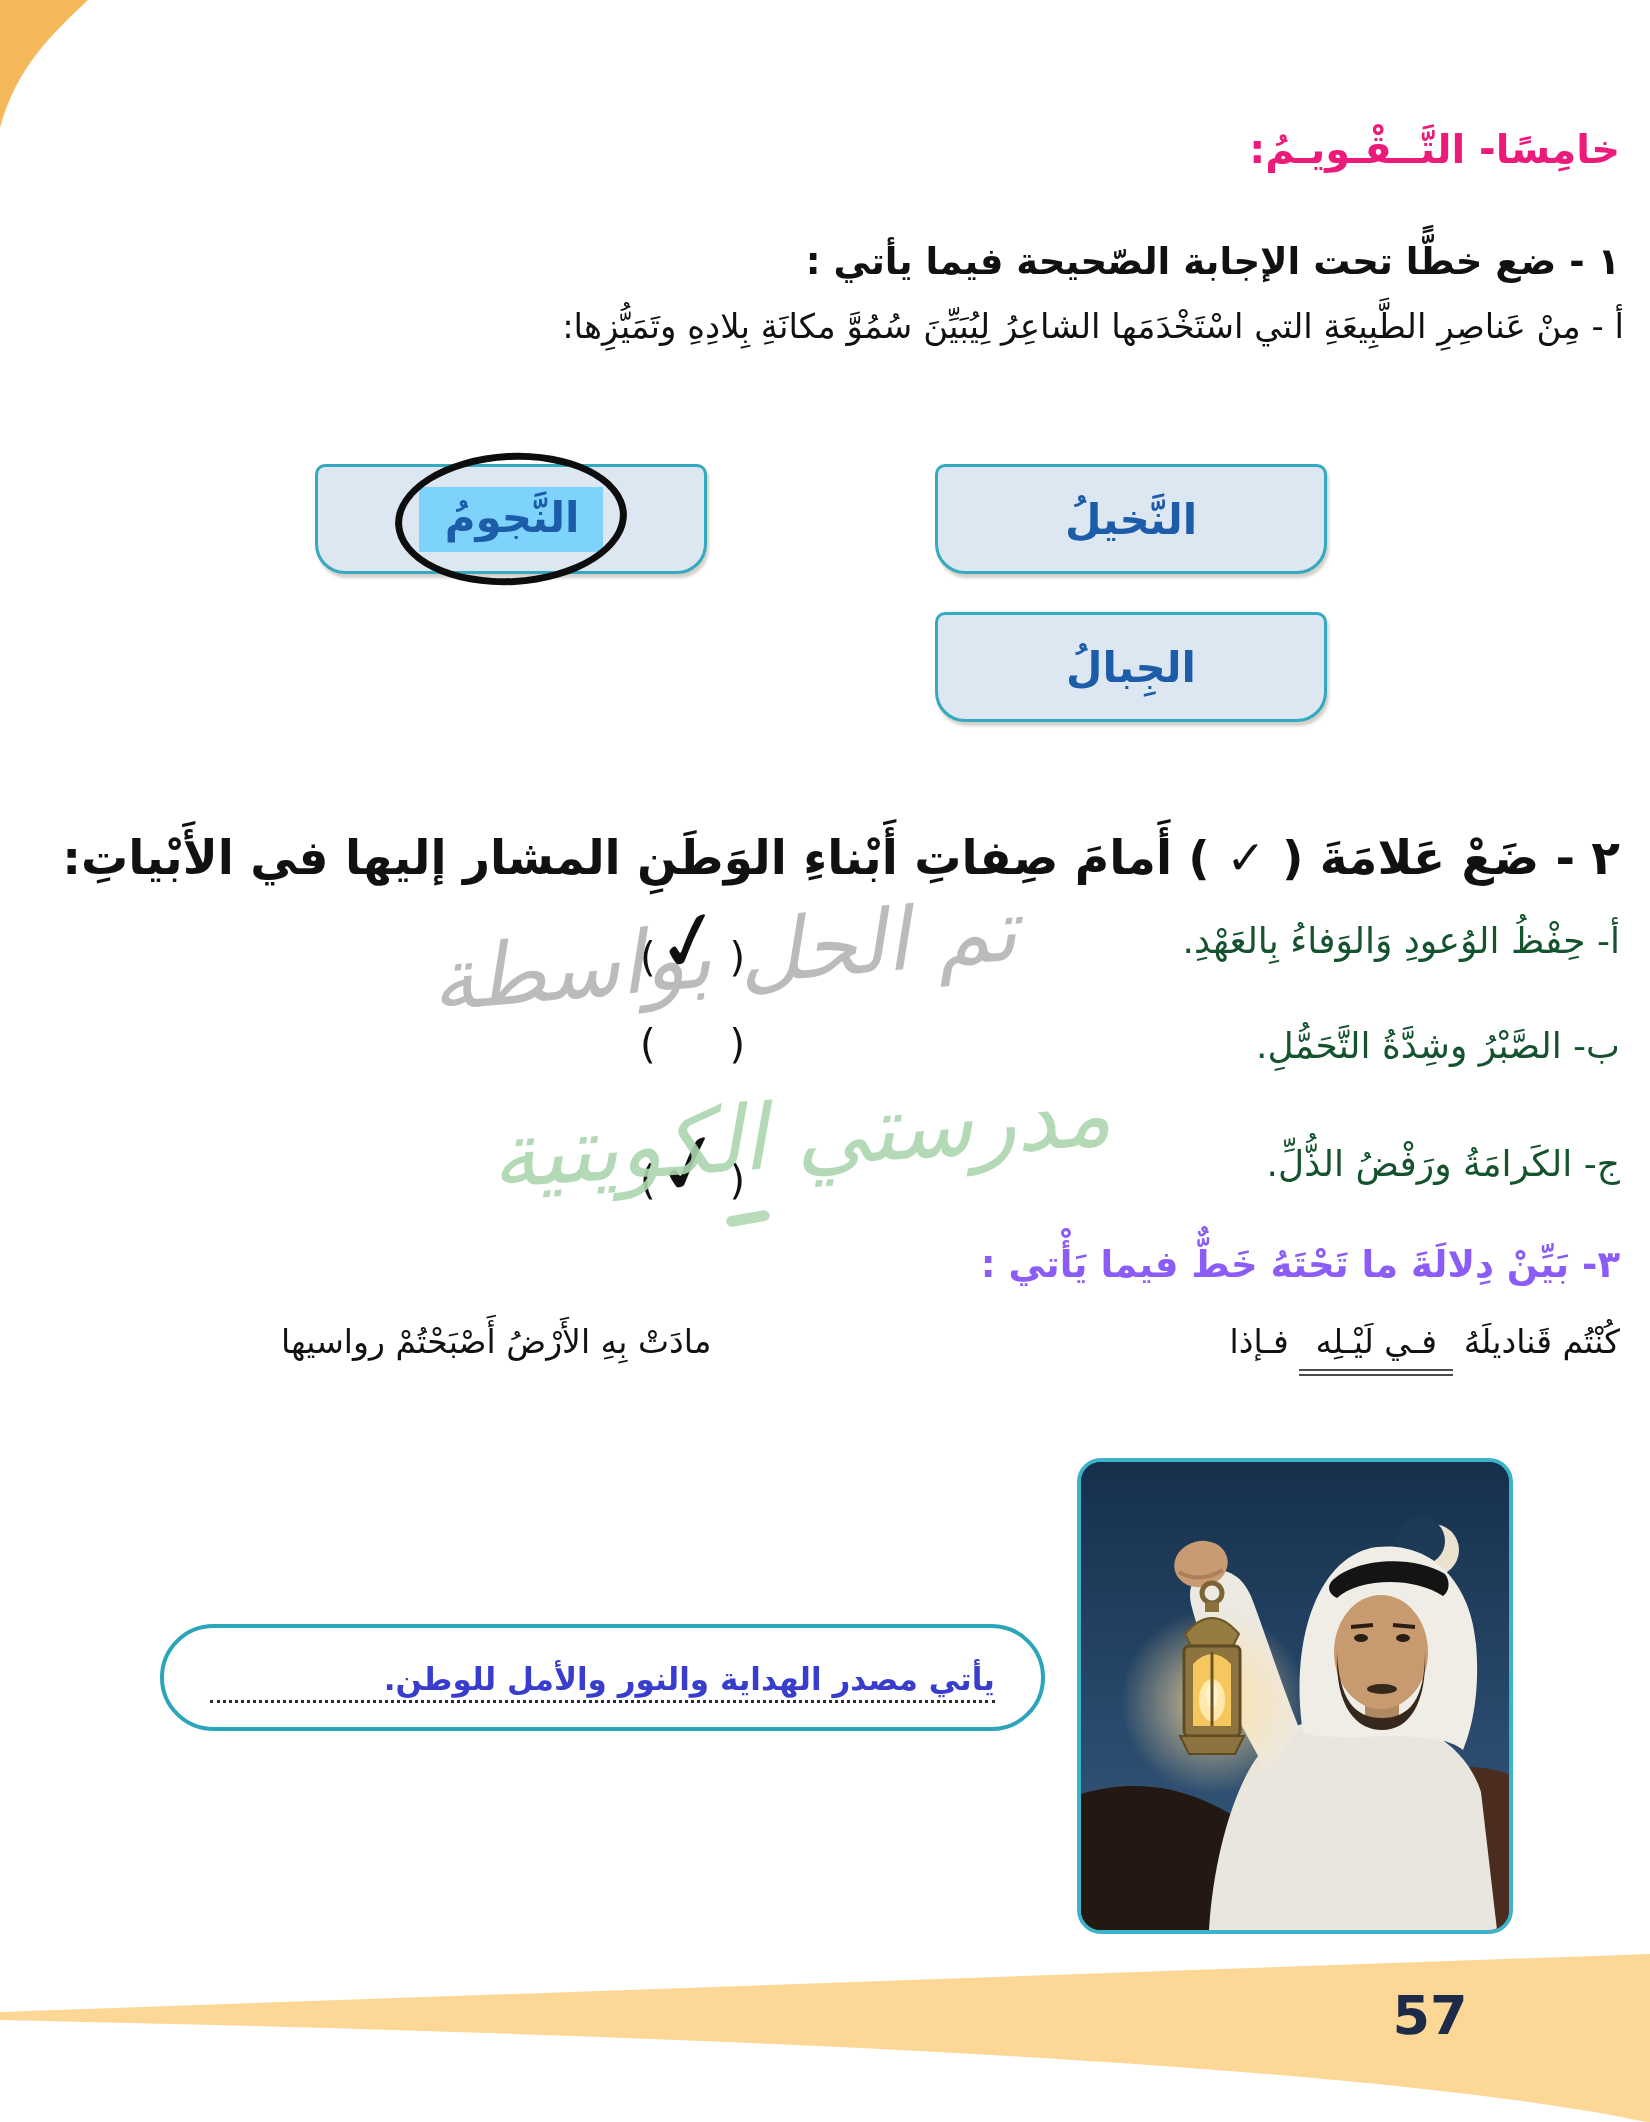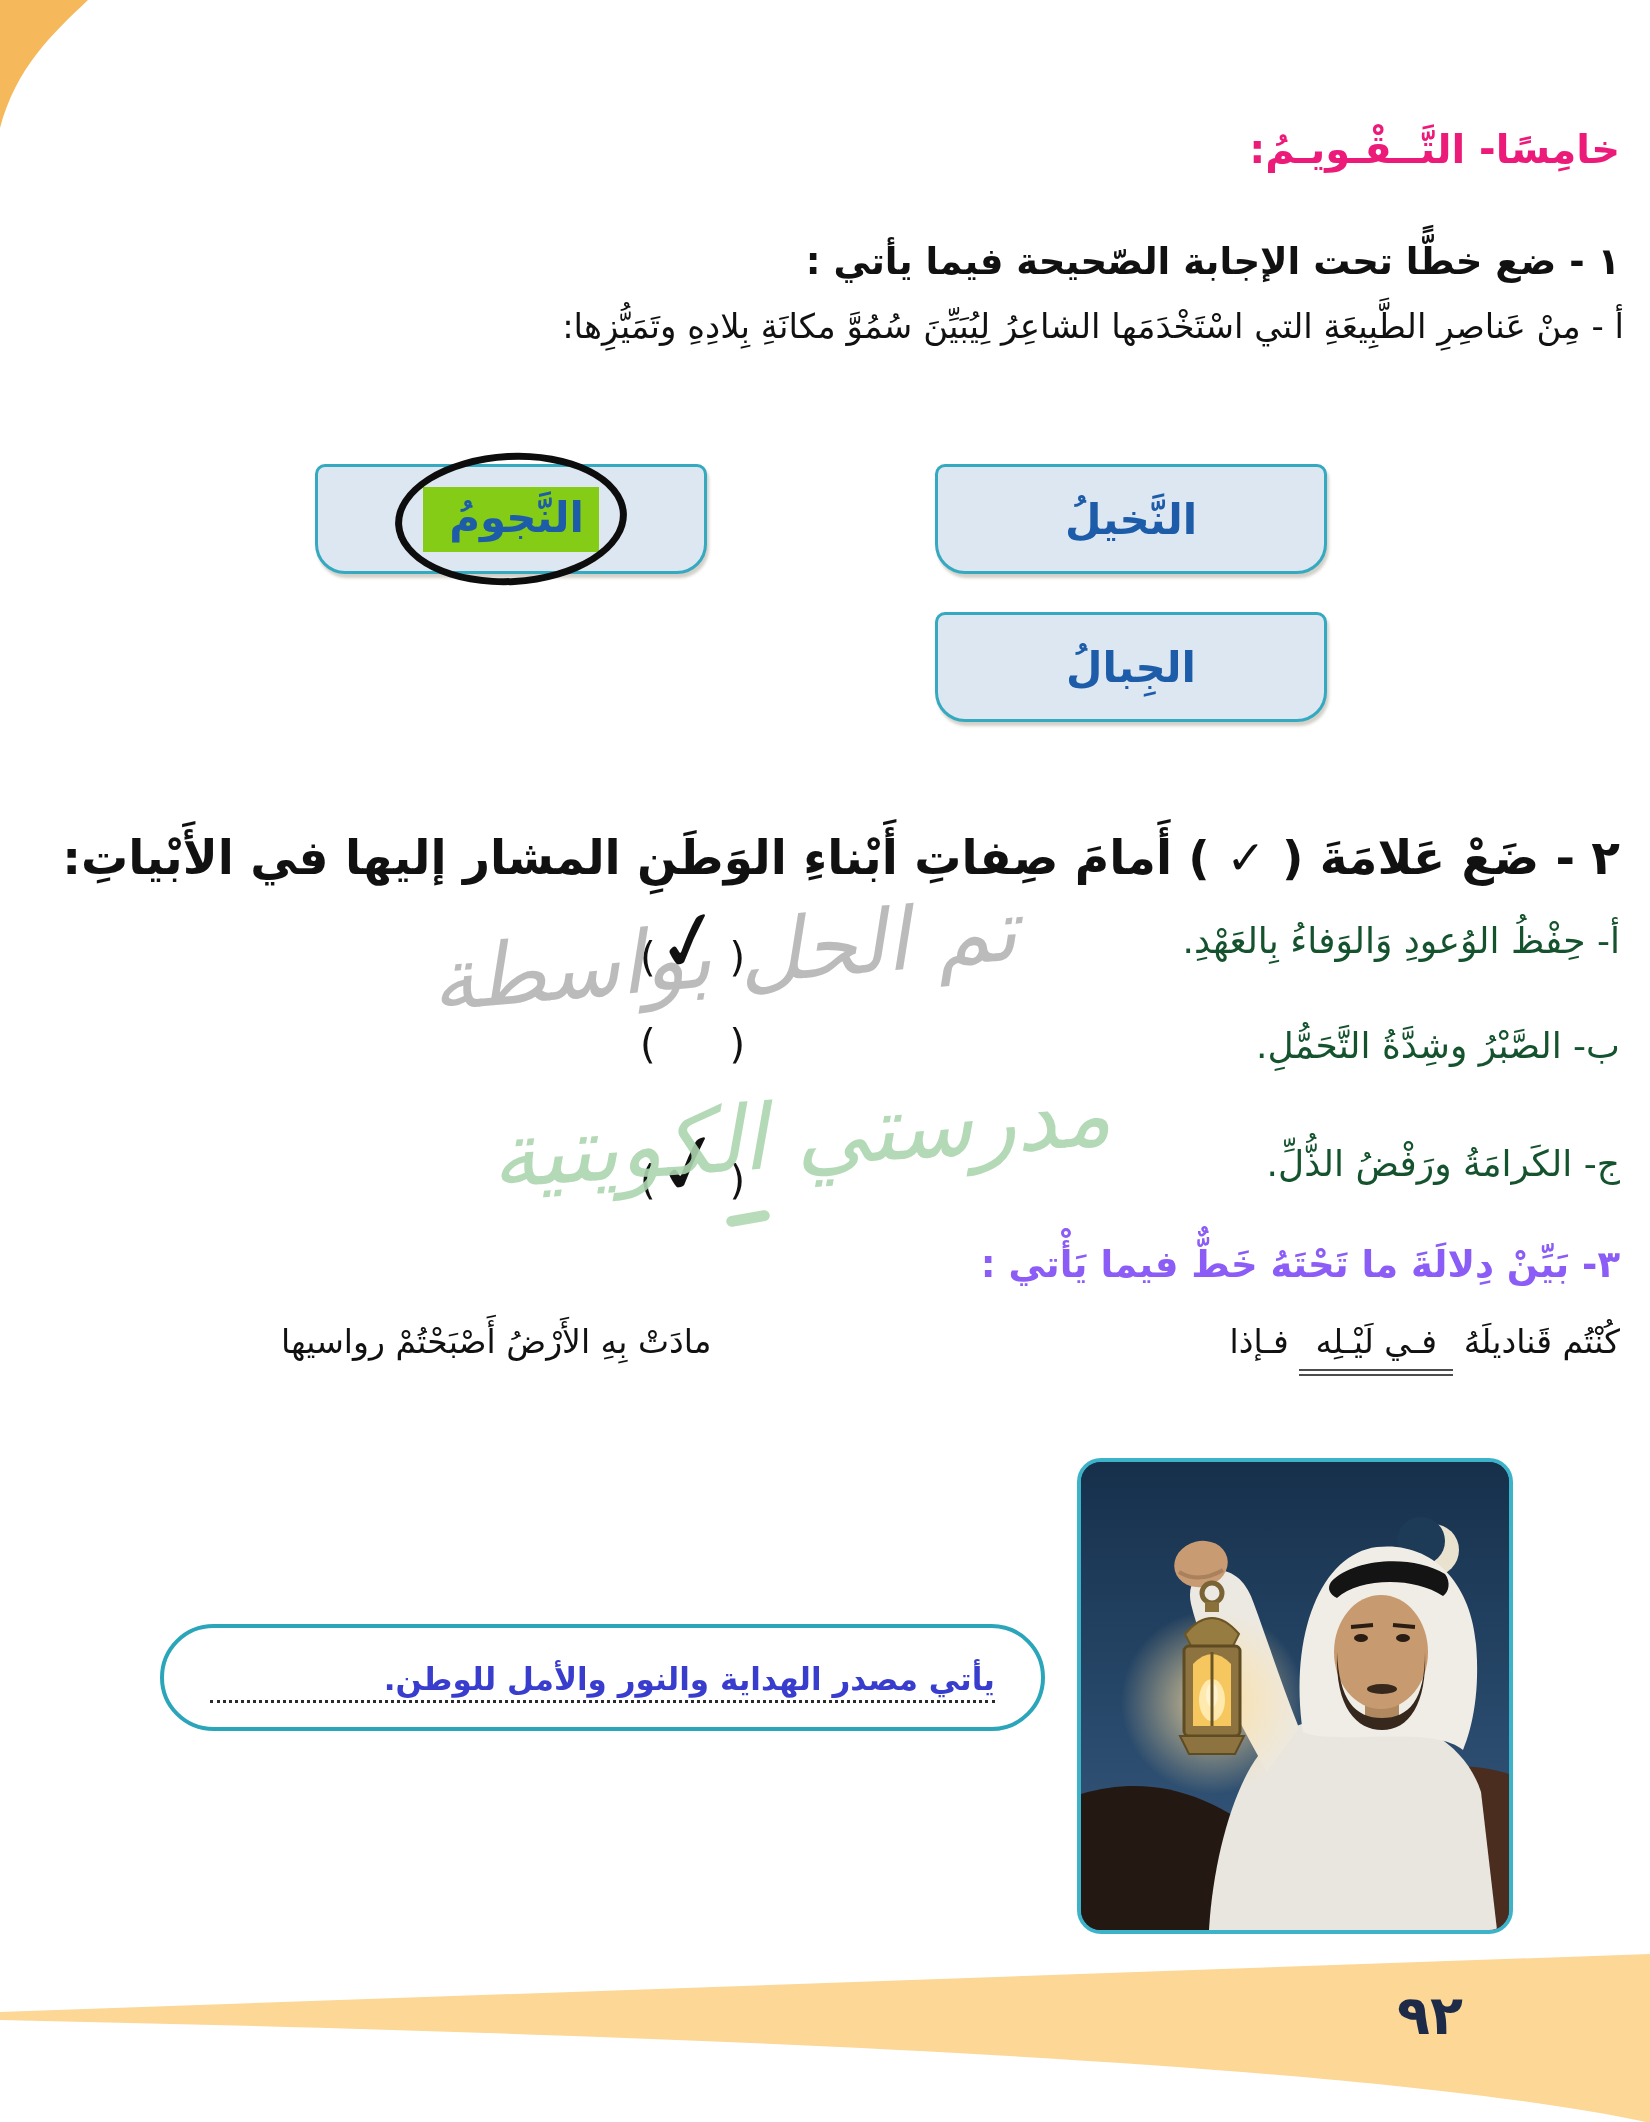--- a/index.html
+++ b/index.html
@@ -21,21 +21,21 @@
 
   
   .opt-box{
     position:absolute;width:386px;height:104px;
     background:#dde7f2;border:3px solid #35a9bf;
     border-radius:10px 10px 30px 30px;
     box-shadow:2px 4px 3px rgba(130,120,100,.35);
     display:flex;align-items:center;justify-content:center;
   }
   .opt-label{font-size:42px;font-weight:bold;color:#1d5ca8;position:relative;z-index:2;}
-  .opt-highlight{background:#84cc16;padding:6px 15px 10px 26px;}
+  .opt-highlight{background:#7dd3fc;padding:6px 24px 10px 26px;}
   .opt-circle{
     position:absolute;z-index:3;width:218px;height:118px;
     border:7px solid #0d0d0d;border-radius:50%;
     left:50%;top:50%;transform:translate(-50%,-50%) rotate(-3deg);
   }
   .box-a1{top:464px;left:315px;}
   .box-b1{top:464px;left:935px;}
   .box-a2{top:612px;left:315px;}
   .box-b2{top:612px;left:935px;}
 
@@ -209,15 +209,15 @@
   <div class="answer-pill">
     <div class="answer-line">
       <span class="answer-text">يأتي مصدر الهداية والنور والأمل للوطن.</span>
     </div>
   </div>
 
   <svg class="band-svg" width="1650" height="252" viewBox="0 0 1650 252">
     <path d="M0,142 L1650,84 L1650,252 L1646,252 C1380,196 760,166 0,150 Z" fill="#fcd795"></path>
   </svg>
 
-  <div class="page-number">٩٢</div>
+  <div class="page-number">57</div>
 
 </div>
 
 </body></html>

